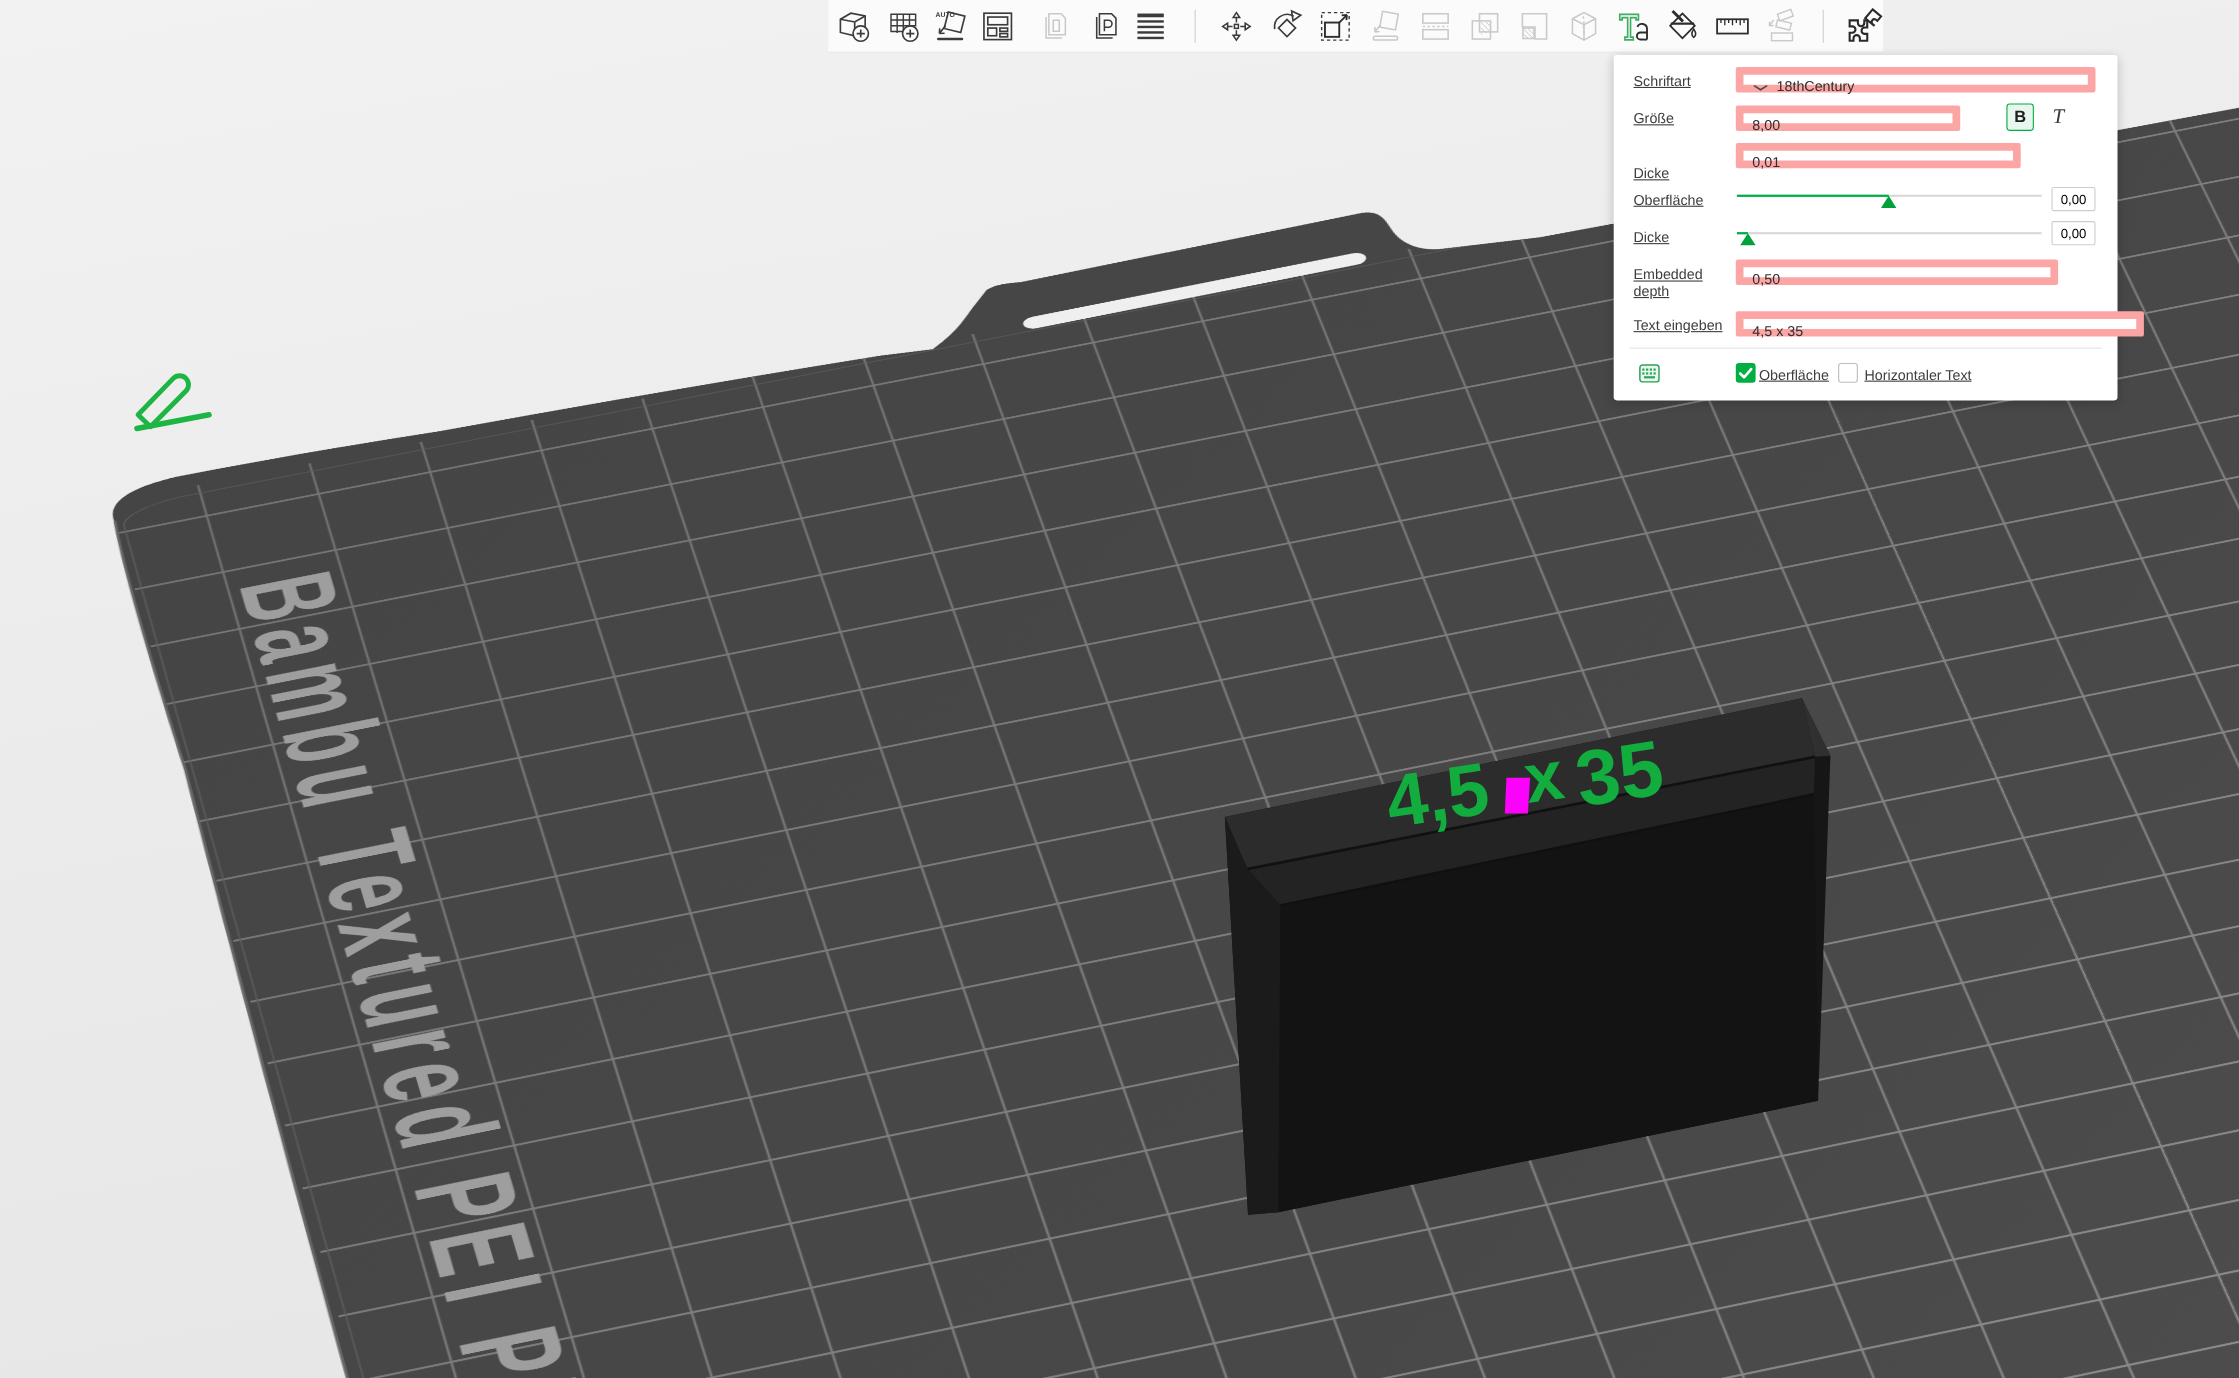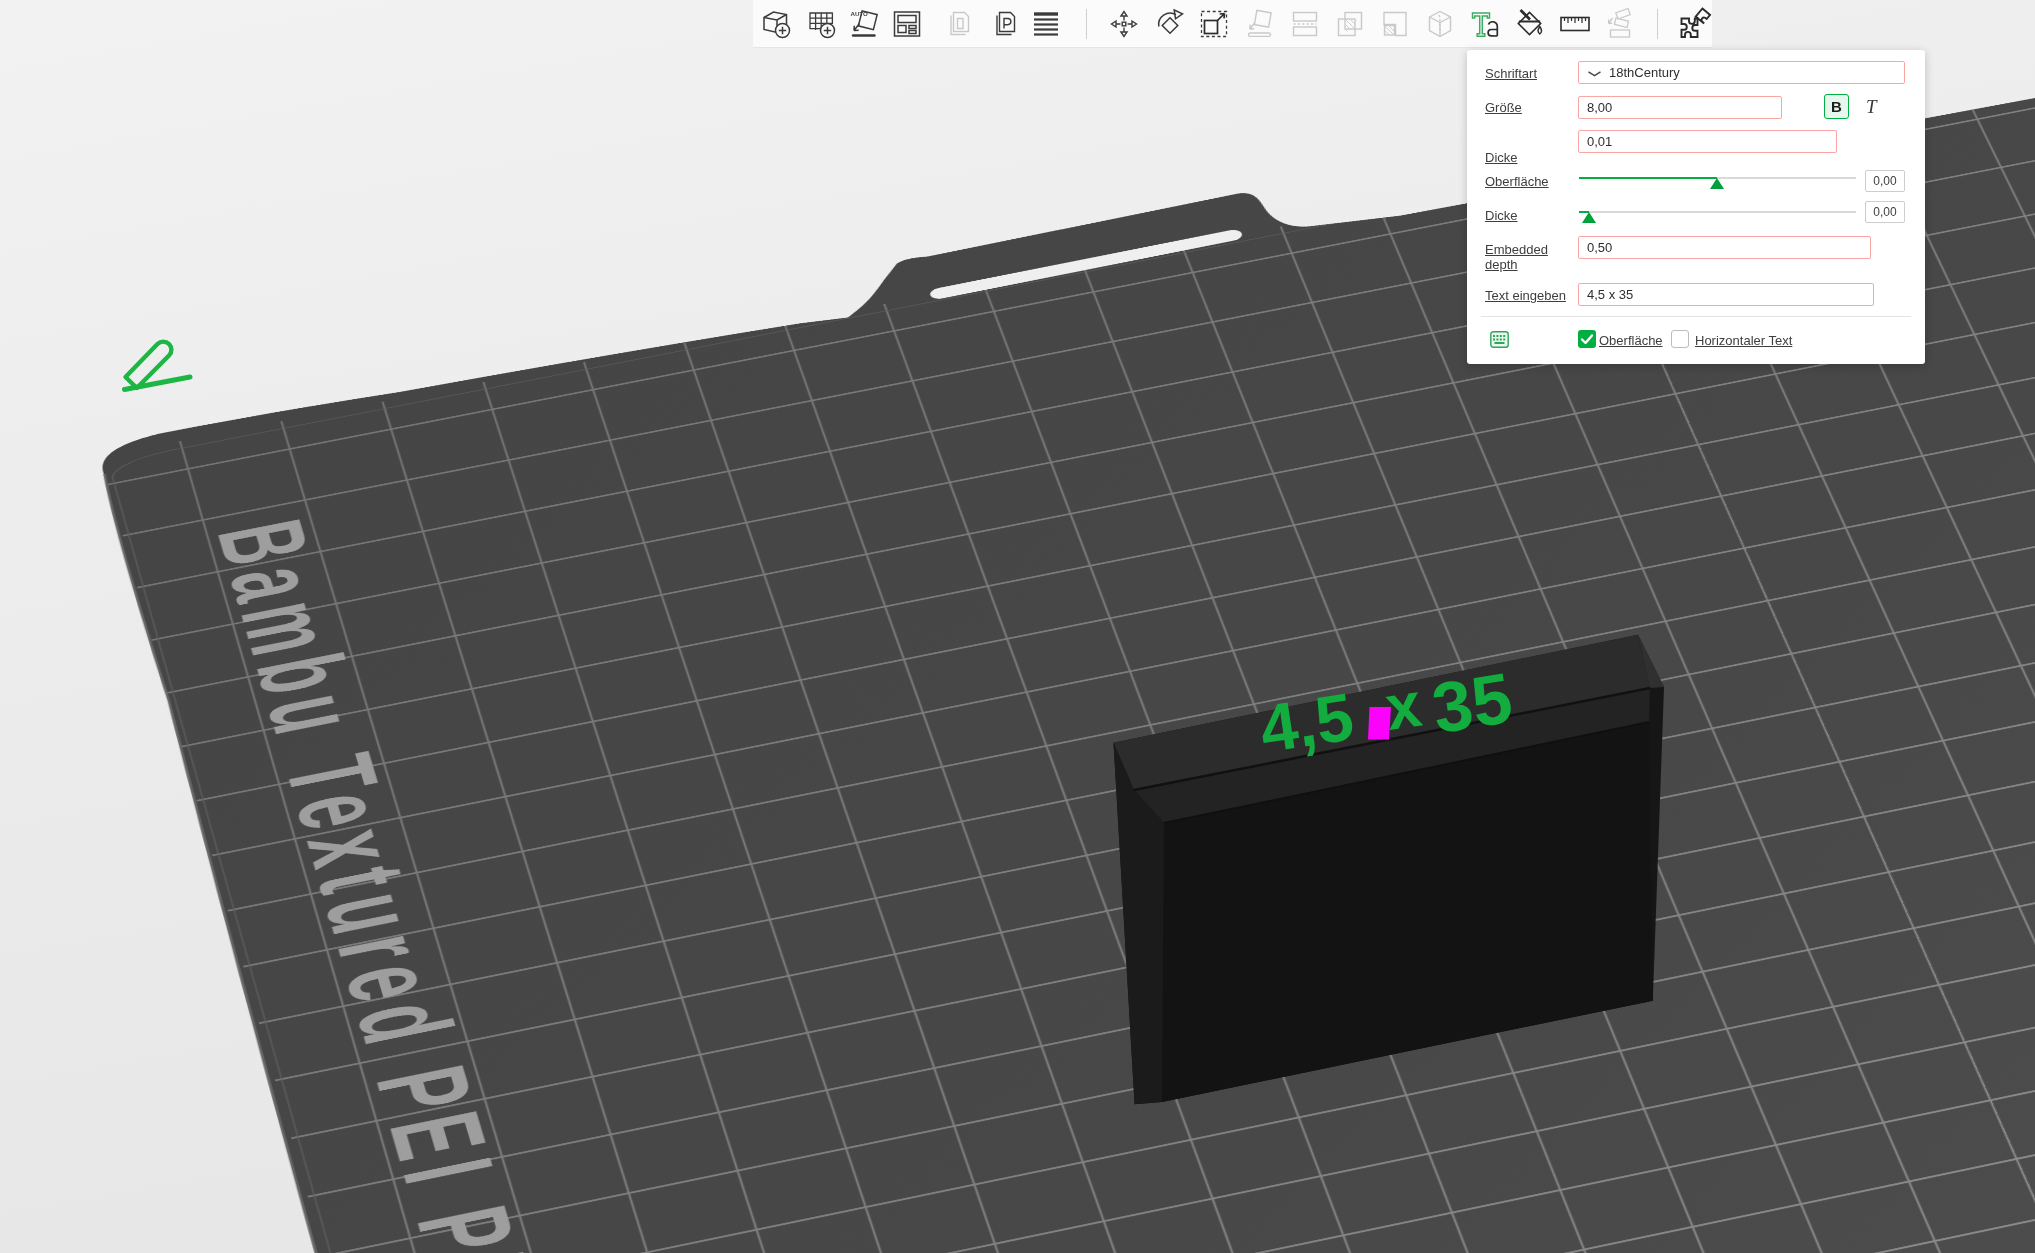--- a/index.html
+++ b/index.html
@@ -17,25 +17,25 @@
   #toolbar { position:absolute; left:753px; top:0; width:959px; height:48px;
     background:#fbfbfb; border-bottom:1px solid #e6e6e6; }
   .tbi { position:absolute; top:7px; width:34px; height:34px; overflow:visible; }
   .tsep { position:absolute; top:9px; width:1px; height:30px; background:#cfcfcf; }
 
   
   #panel { position:absolute; left:1467px; top:50px; width:458px; height:314px;
     background:#ffffff; border-radius:3px; box-shadow:0 2px 10px rgba(0,0,0,0.2);
     font-size:13px; color:#3e3e40; }
   .plabel { position:absolute; left:18px;text-decoration:underline; }
-  .pinput { position:absolute; left:111px; height:23px; border:1px solid #fca5a5;
+  .pinput { position:absolute; left:111px; height:23px; border:7px solid #fca5a5;
     border-radius:2px; background:#fff; font-size:13px; color:#2e2e30;
     line-height:21px; padding-left:8px; }
   .pvbox { position:absolute; left:398px; width:40px; height:22px; border:1px solid #cdcdcd;
-    border-radius:2px; font-size:12px; color:#404040; line-height:20px; text-align:center; }
+    border-radius:2px; font-size:12px; color:#000000; line-height:20px; text-align:center; }
   .strack { position:absolute; left:112px; width:277px; height:2px; background:#d9d9d9; }
   .sfill  { position:absolute; left:0; top:0; height:2px; background:#00ae42; }
   .smark  { position:absolute; top:1px; width:0; height:0;
     border-left:7px solid transparent; border-right:7px solid transparent;
     border-bottom:11px solid #00a13d; }
 </style>
 </head>
 <body>
 <div id="canvas">
 
@@ -266,21 +266,21 @@
   <div class="strack" style="top:161px">
         <div class="sfill" style="width:10px"></div>
         <div class="smark" style="left:3px"></div>
       </div>
   <div class="pvbox" style="top:151px">0,00</div>
 
   <span class="plabel" style="top:192px">Embedded<br>depth</span>
   <div class="pinput" style="top:186px;width:293px">0,50</div>
 
   <span class="plabel" style="top:238px">Text eingeben</span>
-  <div class="pinput" style="top:233px;width:296px">4,5 x 35</div>
+  <div class="pinput" style="top:233px;width:371px">4,5 x 35</div>
 
   <div style="position:absolute;left:14px;top:266px;width:430px;height:1px;background:#e3e3e3"></div>
 
   <svg style="position:absolute;left:23px;top:281px" width="19" height="17" viewBox="0 0 19 17">
         <rect x="0.8" y="0.8" width="17.4" height="15.4" rx="2.5" fill="#eaf7ef" stroke="#2ea558" stroke-width="1.4"></rect>
         <g fill="#2ea558">
           <rect x="3" y="4" width="2" height="2"></rect>
           <rect x="6.4" y="4" width="2" height="2"></rect>
           <rect x="9.8" y="4" width="2" height="2"></rect>
           <rect x="13.2" y="4" width="2" height="2"></rect>

